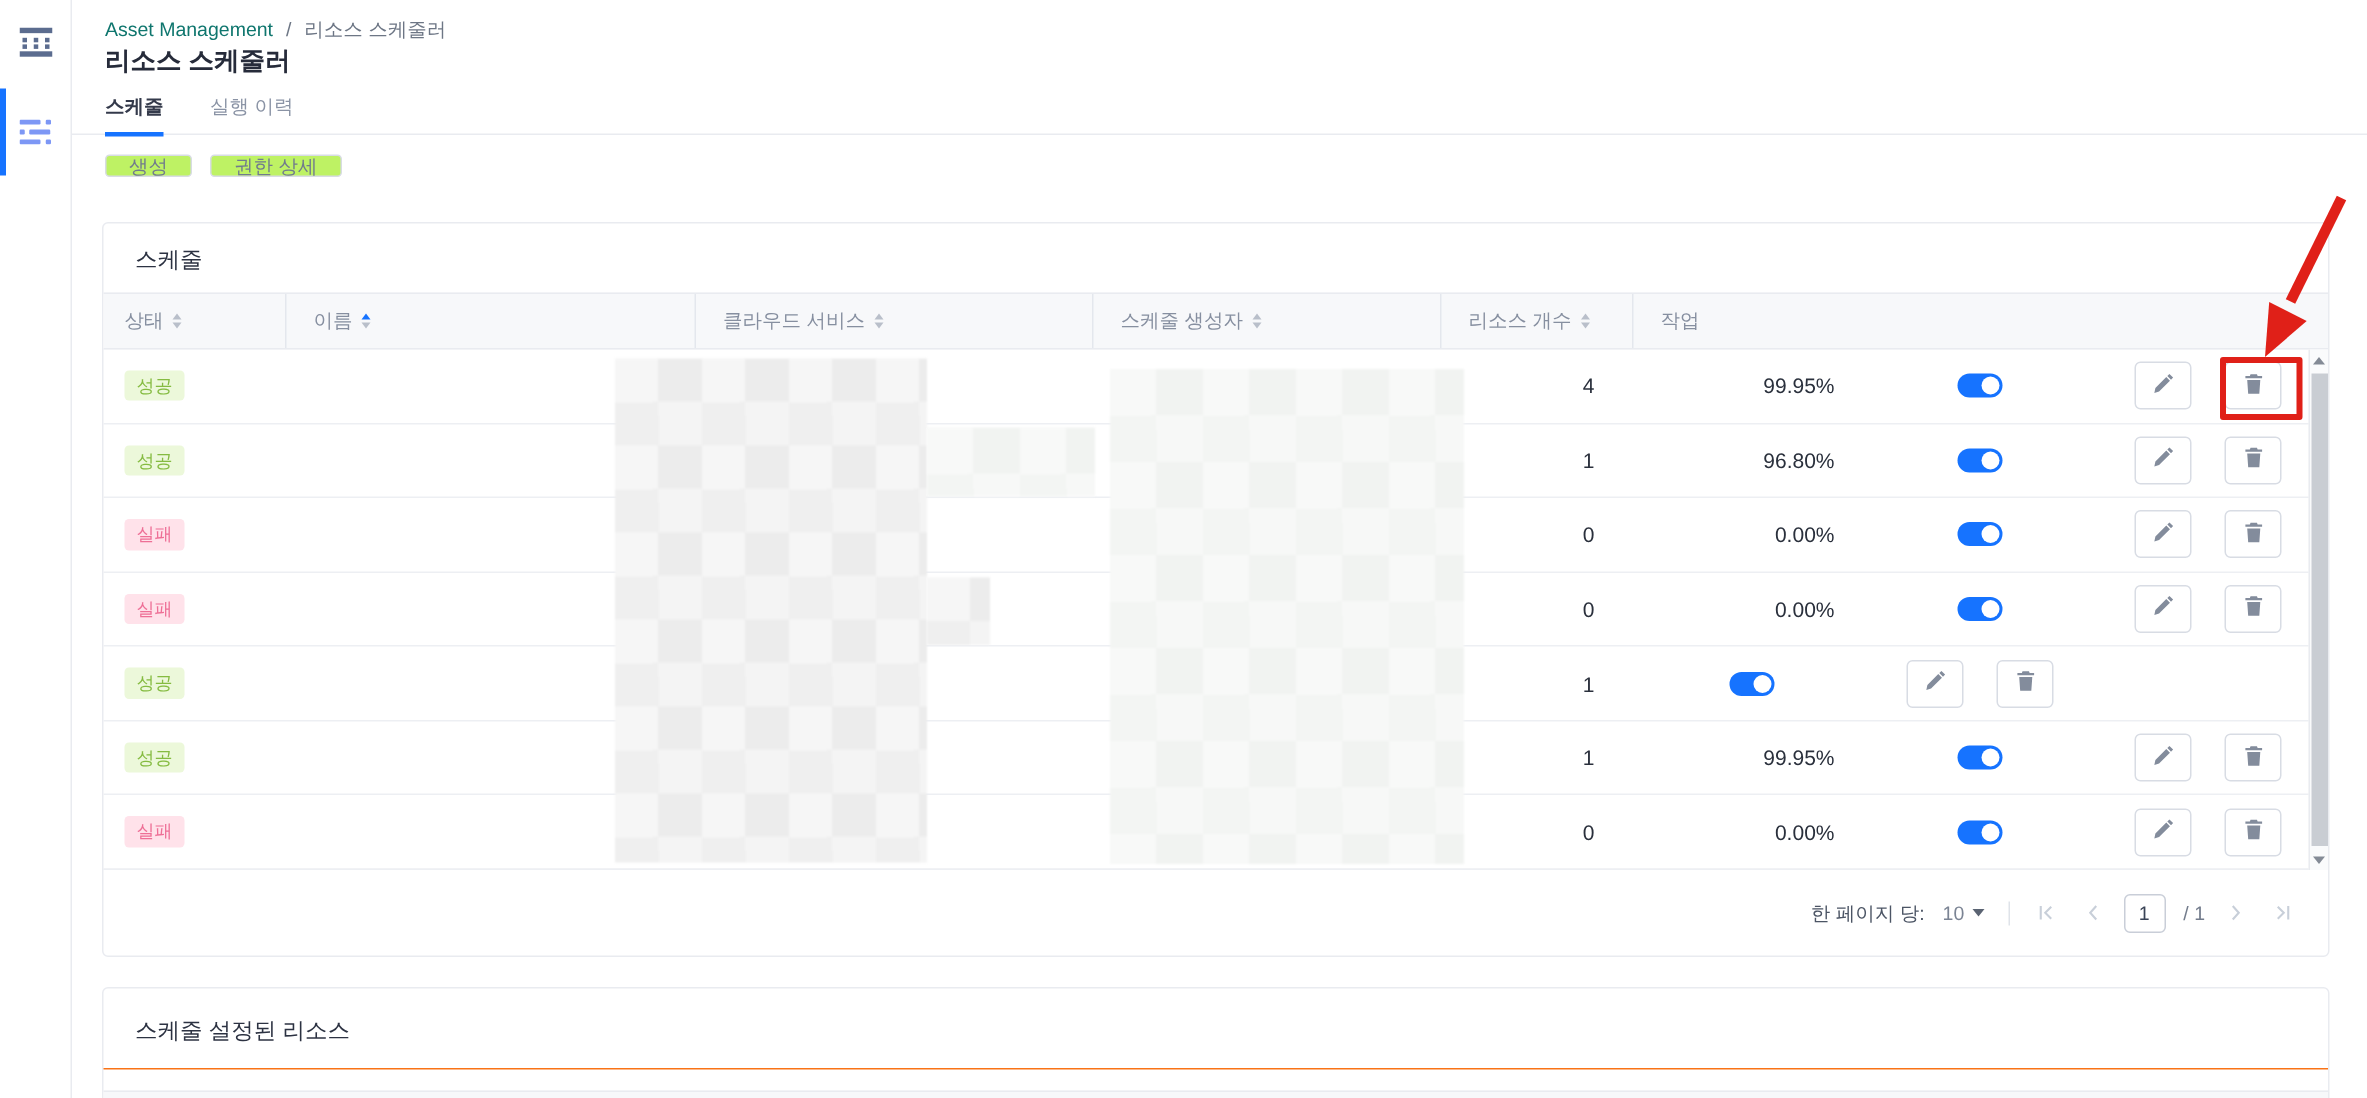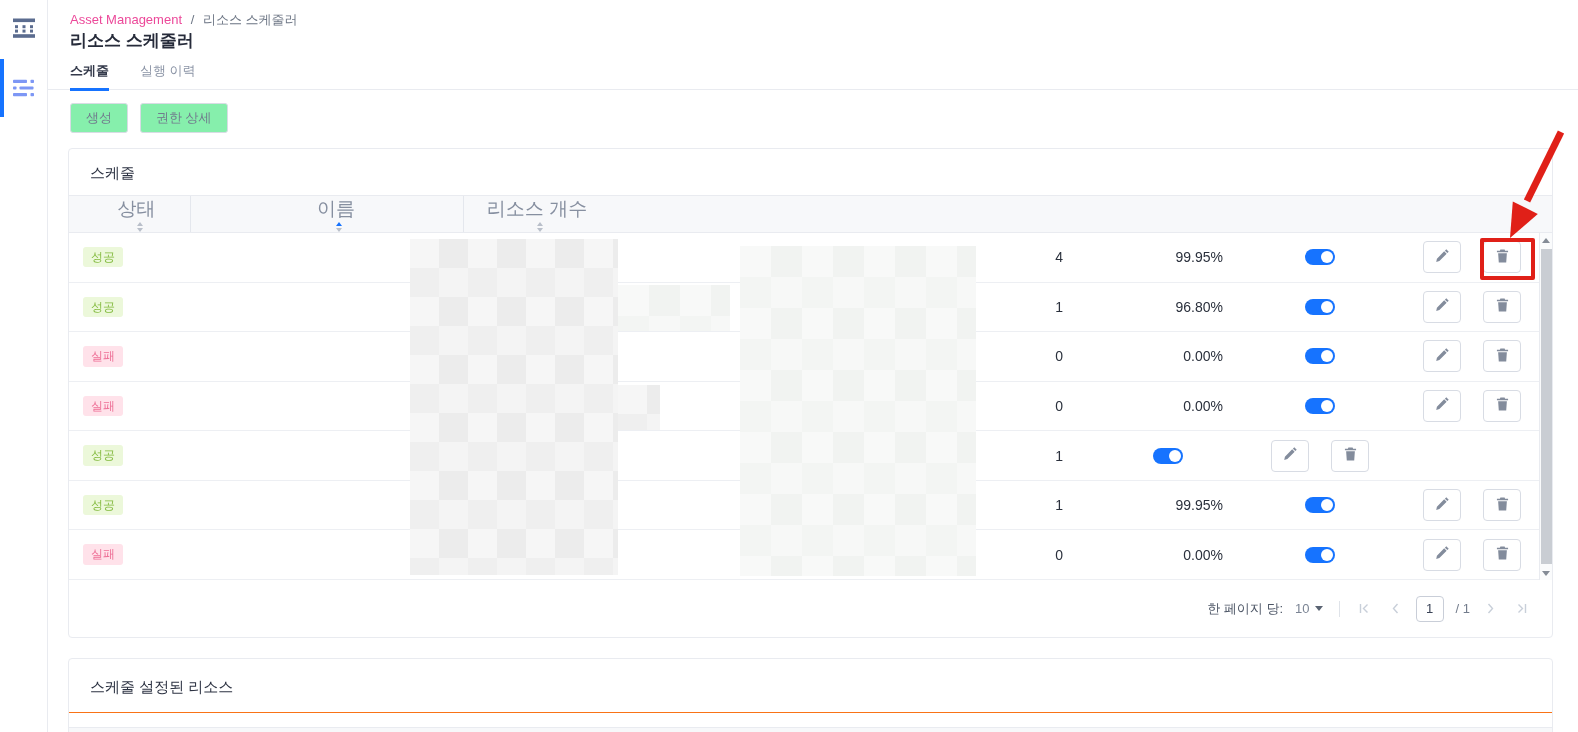--- a/index.html
+++ b/index.html
@@ -9,45 +9,45 @@
 
   
   #sidebar { position:absolute; left:0; top:0; width:48px; height:732px;
     background:#fff; border-right:1px solid #e9ebf0; z-index:3; }
   .sb-item { position:absolute; left:13px; width:22px; height:22px; cursor:pointer; }
   .active-bar { position:absolute; left:0; top:59px; width:4px; height:58px; background:#1673ff; }
 
   
   #main { position:absolute; left:48px; top:0; width:1530px; height:732px; }
   .breadcrumb { position:absolute; left:22px; top:11px; font-size:13px; color:#6d7685; }
-  .breadcrumb a { color:#ec4899; text-decoration:none; cursor:pointer; }
+  .breadcrumb a { color:#0f766e; text-decoration:none; cursor:pointer; }
   .breadcrumb .sep { margin:0 5px; color:#6d7685; }
   .page-title { position:absolute; left:22px; top:29px; font-size:17px; font-weight:700; color:#262b3a; }
   .tabbar { position:absolute; left:0; top:52px; width:1530px; height:38px; border-bottom:1px solid #e9ebf0; }
   .tab { position:absolute; top:0; height:38px; display:flex; align-items:center; font-size:13px; cursor:pointer; }
   .tab.t1 { left:22px; }
   .tab.t2 { left:92px; color:#8a93a5; }
   .tab.active { color:#343a4b; font-weight:700; }
   .tab.active::after { content:""; position:absolute; left:0; right:0; bottom:-1px; height:3px; background:#1673ff; }
 
   .btn-row { position:absolute; left:22px; top:103px; display:flex; gap:12px; }
-  .btn { height:30px; padding:0 15px; background:#86efac; border:1px solid #d8dce4; border-radius:3px;
+  .btn { height:15px; padding:0 15px; background:#bef264; border:1px solid #d8dce4; border-radius:3px;
     font-size:13px; color:#717b8d; display:flex; align-items:center; cursor:pointer;
     font-family:"Liberation Sans", sans-serif; }
 
   
   .panel { position:absolute; left:20px; width:1485px; background:#fff;
     border:1px solid #e9ebf0; border-radius:4px; }
   #panel1 { top:148px; height:490px; display:flex; flex-direction:column; }
   .panel-title { height:46px; padding:15px 0 0 21px; font-size:15px; color:#2c3242; flex:none; }
 
   .thead { display:flex; height:38px; background:#f7f8fa; border-top:1px solid #e9ebf0;
     border-bottom:1px solid #e9ebf0; flex:none; }
-  .th { display:flex; align-items:center; padding-left:18px; font-size:19px; color:#868fa0;
-    border-right:1px solid #e4e7ed; cursor:pointer;flex-direction:column; }
+  .th { display:flex; align-items:center; padding-left:18px; font-size:13px; color:#868fa0;
+    border-right:1px solid #e4e7ed; cursor:pointer; }
   .th:last-child { border-right:none; }
   .th.col0 { padding-left:14px; }
   .w0{width:122px}.w1{width:273px}.w2{width:265px}.w3{width:232px}
   .w4{width:128px}.w5{width:152px}.w6{width:158px}.w7{width:141px}
   .sort-caret { display:flex; flex-direction:column; gap:2px; margin-left:6px; }
   .sort-caret .up { width:0;height:0;border-left:3.5px solid transparent;border-right:3.5px solid transparent;border-bottom:4px solid #b9bfca; }
   .sort-caret .dn { width:0;height:0;border-left:3.5px solid transparent;border-right:3.5px solid transparent;border-top:4px solid #b9bfca; }
   .sort-caret.asc-active .up { border-bottom-color:#1673ff; }
   .info-icon { width:13px; height:13px; border:1px solid #9aa2b1; border-radius:50%;
     display:inline-flex; align-items:center; justify-content:center; margin-left:6px;
@@ -188,27 +188,47 @@
             </span>
   </div>
           <div class="th w1">
     <span class="th-label">이름</span>
 
     <span class="sort-caret asc-active">
               <span class="up"></span>
               <span class="dn"></span>
             </span>
   </div>
-          <div class="th w4">
-    <span class="th-label">리소스 개수</span>
+          <div class="th w2">
+    <span class="th-label">클라우드 서비스</span>
 
     <span class="sort-caret">
               <span class="up"></span>
               <span class="dn"></span>
             </span>
+  </div>
+          <div class="th w3">
+    <span class="th-label">스케줄 생성자</span>
+
+    <span class="sort-caret">
+              <span class="up"></span>
+              <span class="dn"></span>
+            </span>
+  </div>
+          <div class="th w4">
+    <span class="th-label">리소스 개수</span>
+
+    <span class="sort-caret">
+              <span class="up"></span>
+              <span class="dn"></span>
+            </span>
+  </div>
+          <div class="th w7">
+    <span class="th-label">작업</span>
+
   </div>
         </div>
 
       <div class="tbody">
           <div class="trow">
     <div class="td c-status">
               <span class="badge success">성공</span>
             </div>
     <div class="td c-name"></div>
     <div class="td c-cloud">

